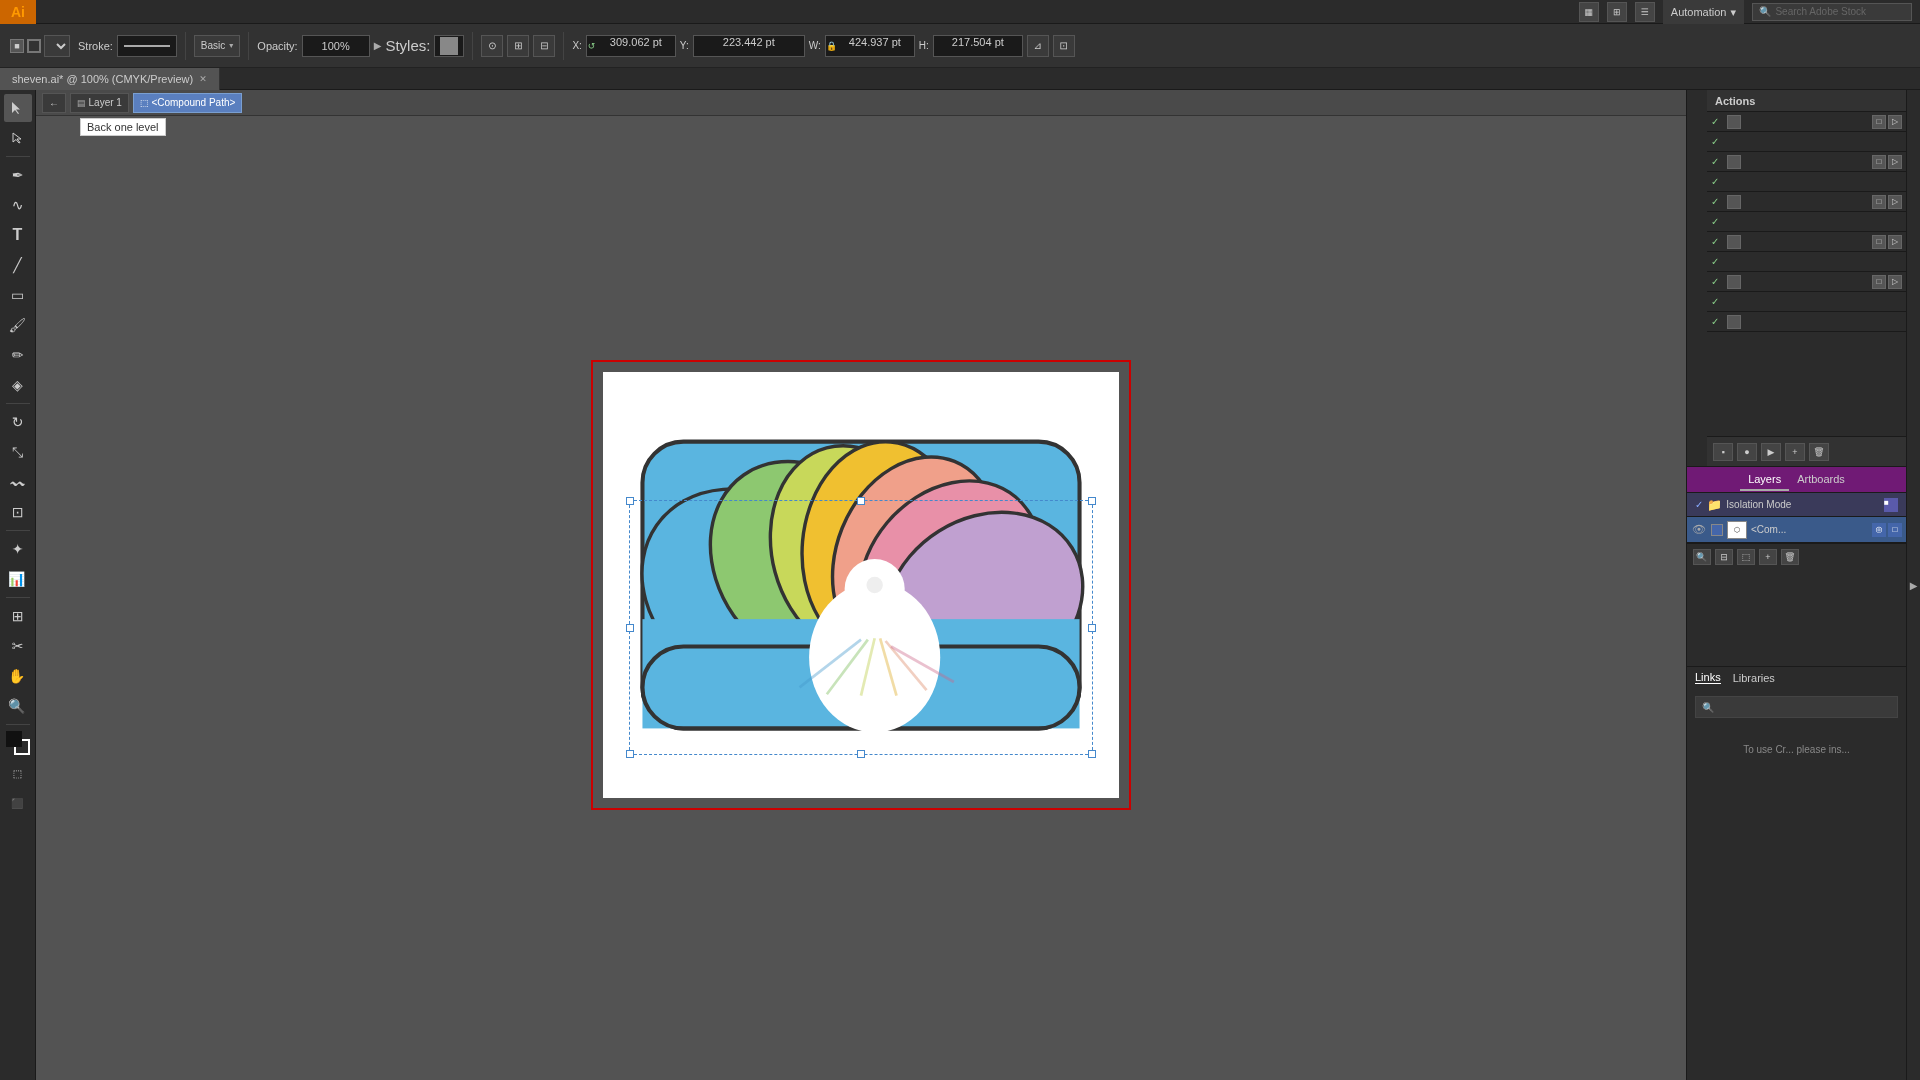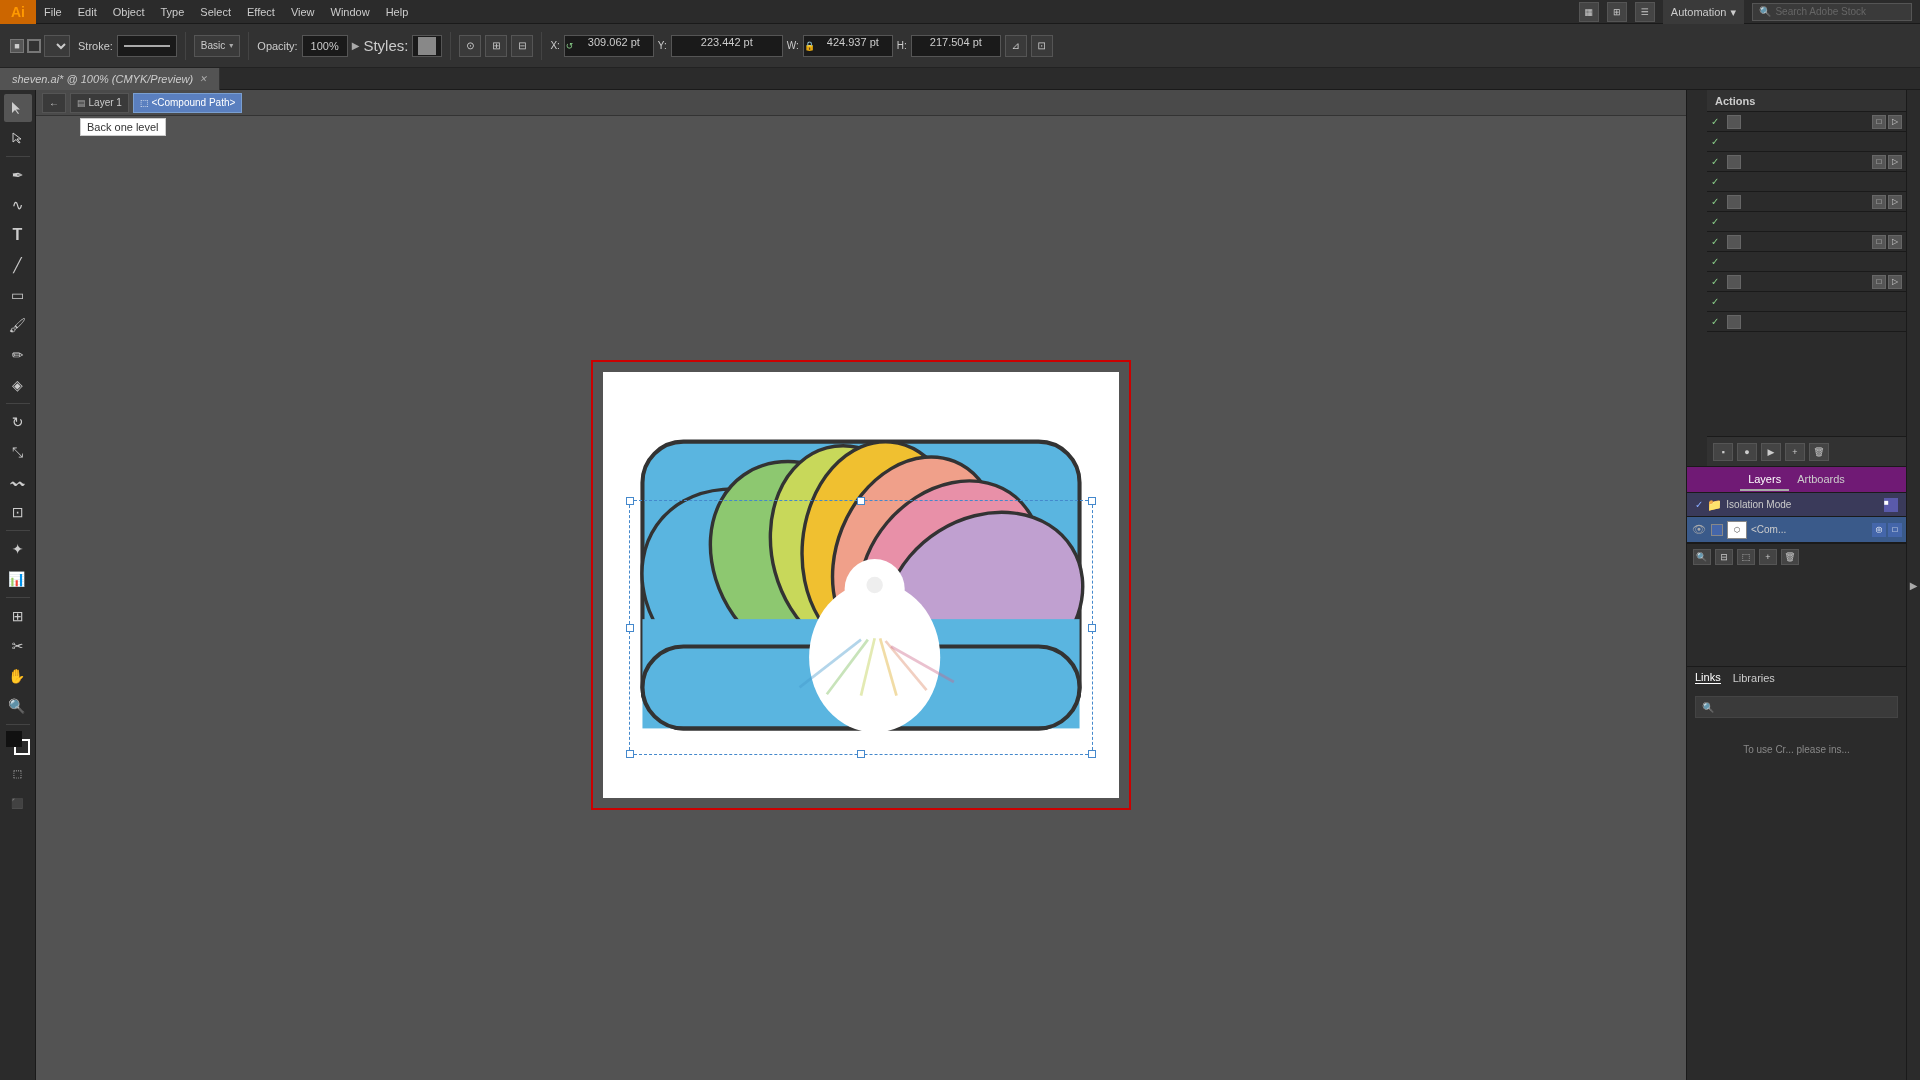--- a/index.html
+++ b/index.html
@@ -51,21 +51,20 @@
 
     
     #tabbar {
       width: 100%; height: 22px; background: #2b2b2b; display: flex; align-items: center;
       border-bottom: 1px solid #1a1a1a;
     }
     .tab {
       height: 22px; line-height: 22px; padding: 0 12px; background: #535353; color: #ccc;
       font-size: 11px; display: flex; align-items: center; gap: 6px; cursor: pointer;
       border-right: 1px solid #333;
-      font-style: italic;
     }
     .tab-close { font-size: 9px; cursor: pointer; color: #aaa; }
 
     
     #breadcrumb-bar {
       width: 100%; height: 26px; background: #4a4a4a; display: flex; align-items: center;
       padding: 0 6px; gap: 4px; border-bottom: 1px solid #333; position: relative;
     }
     .breadcrumb-btn {
       background: #3a3a3a; border: 1px solid #555; height: 20px; padding: 0 6px;
@@ -196,31 +195,20 @@
     .iso-check { color: #88aaff; font-size: 10px; }
     .iso-folder { color: #aaa; font-size: 12px; }
     .iso-label { color: #ccc; font-size: 10px; }
     .iso-btn { width: 14px; height: 14px; background: #5a5aaa; border: none; color: #fff; font-size: 8px; cursor: pointer; }
   </style>
 </head>
 <body>
 
 <div id="menubar">
   <div id="app-logo">Ai</div>
-  <div class="menu-items">
-    <div class="menu-item">File</div>
-    <div class="menu-item">Edit</div>
-    <div class="menu-item">Object</div>
-    <div class="menu-item">Type</div>
-    <div class="menu-item">Select</div>
-    <div class="menu-item">Effect</div>
-    <div class="menu-item">View</div>
-    <div class="menu-item">Window</div>
-    <div class="menu-item">Help</div>
-  </div>
   <div class="menu-right">
 
     <div style="width:20px;height:20px;background:#444;border:1px solid #555;display:flex;align-items:center;justify-content:center;cursor:pointer;font-size:9px;color:#ccc;">▦</div>
     <div style="width:20px;height:20px;background:#444;border:1px solid #555;display:flex;align-items:center;justify-content:center;cursor:pointer;font-size:9px;color:#ccc;">⊞</div>
     <div style="width:20px;height:20px;background:#444;border:1px solid #555;display:flex;align-items:center;justify-content:center;cursor:pointer;font-size:9px;color:#ccc;">☰</div>
     <div class="automation-btn">
       <span>Automation</span>
       <span>▾</span>
     </div>
     <div class="search-box-top">
@@ -245,21 +233,21 @@
   </div>
   <div class="toolbar-sep"></div>
 
   <div style="background:#3a3a3a;border:1px solid #555;height:22px;display:flex;align-items:center;padding:0 6px;gap:4px;">
     <span style="font-size:10px;color:#ccc;">Basic</span>
     <span style="font-size:8px;color:#aaa;">▾</span>
   </div>
   <div class="toolbar-sep"></div>
 
   <span style="color:#ccc;font-size:11px;">Opacity:</span>
-  <div style="background:#1a1a1a;border:1px solid #555;height:22px;width:46px;color:#ccc;font-size:11px;display:flex;align-items:center;justify-content:center;">100%</div>
+  <div style="background:#1a1a1a;border:1px solid #555;height:22px;width:68px;color:#ccc;font-size:11px;display:flex;align-items:center;justify-content:center;">100%</div>
   <span style="font-size:10px;color:#aaa;">▶</span>
 
   <span style="color:#ccc;font-size:15px;">Styles:</span>
   <div style="background:#1a1a1a;border:1px solid #555;height:22px;width:30px;display:flex;align-items:center;justify-content:center;">
     <div style="width:18px;height:18px;background:#888;"></div>
   </div>
   <div class="toolbar-sep"></div>
 
   <div class="toolbar-btn" title="Recolor">⊙</div>
   <div class="toolbar-btn" title="Transform">⊞</div>

